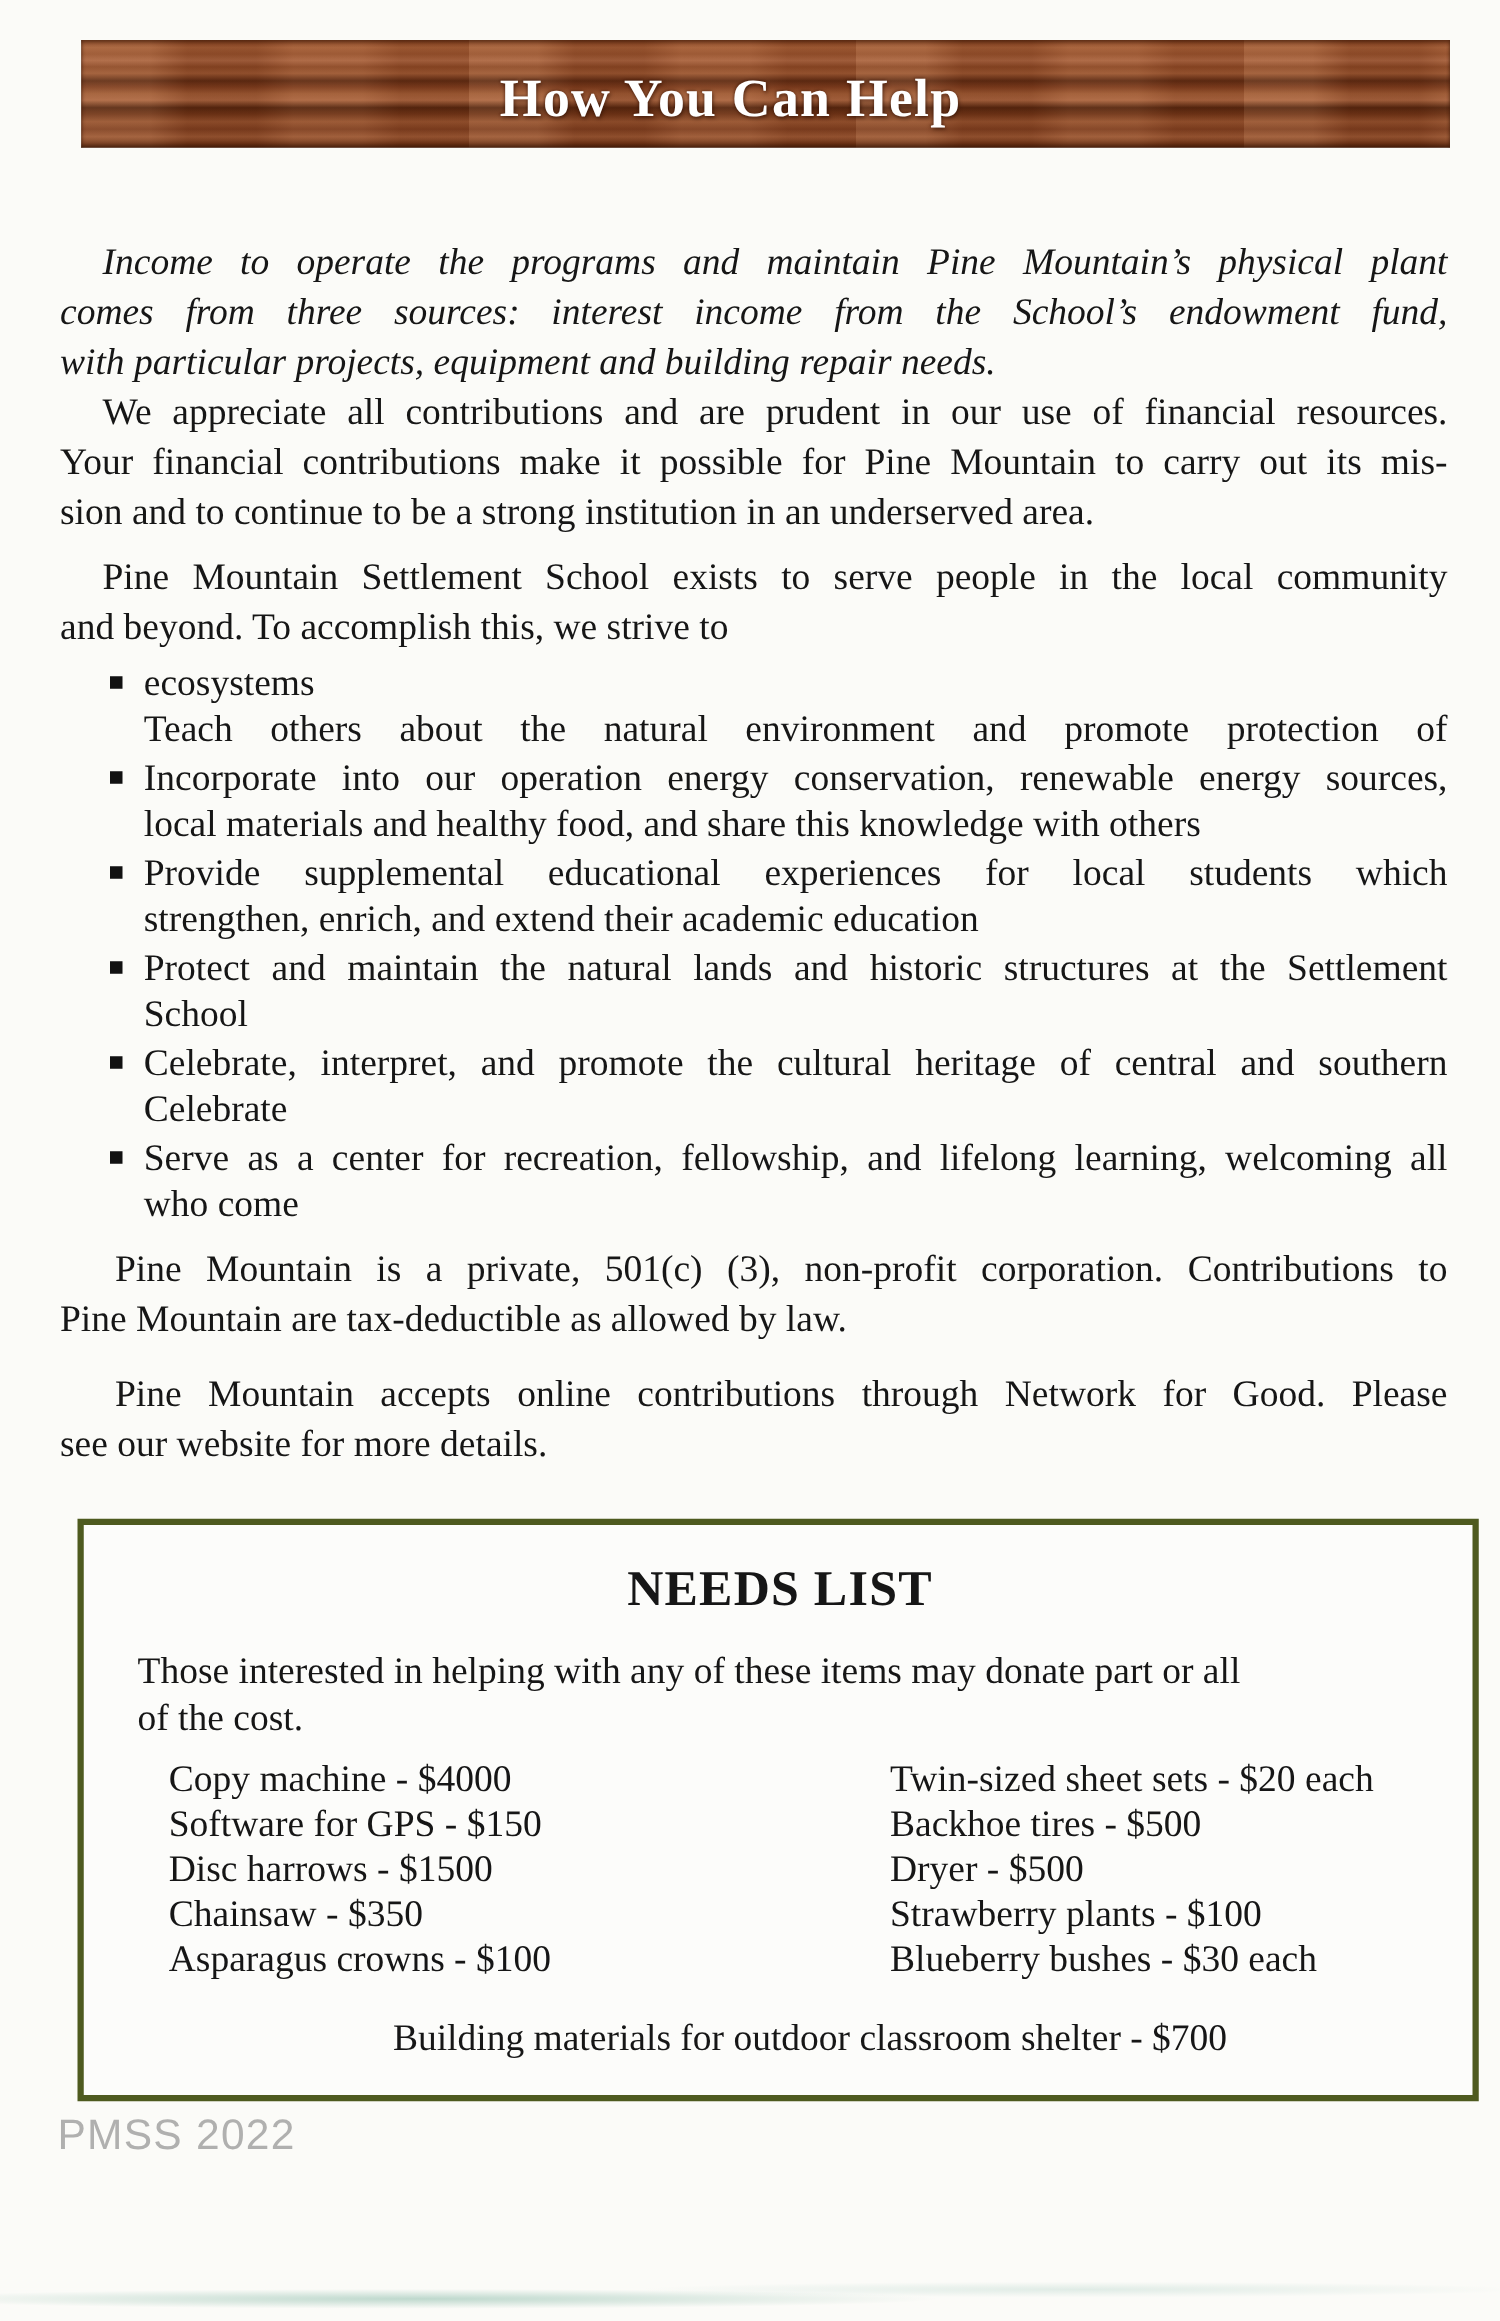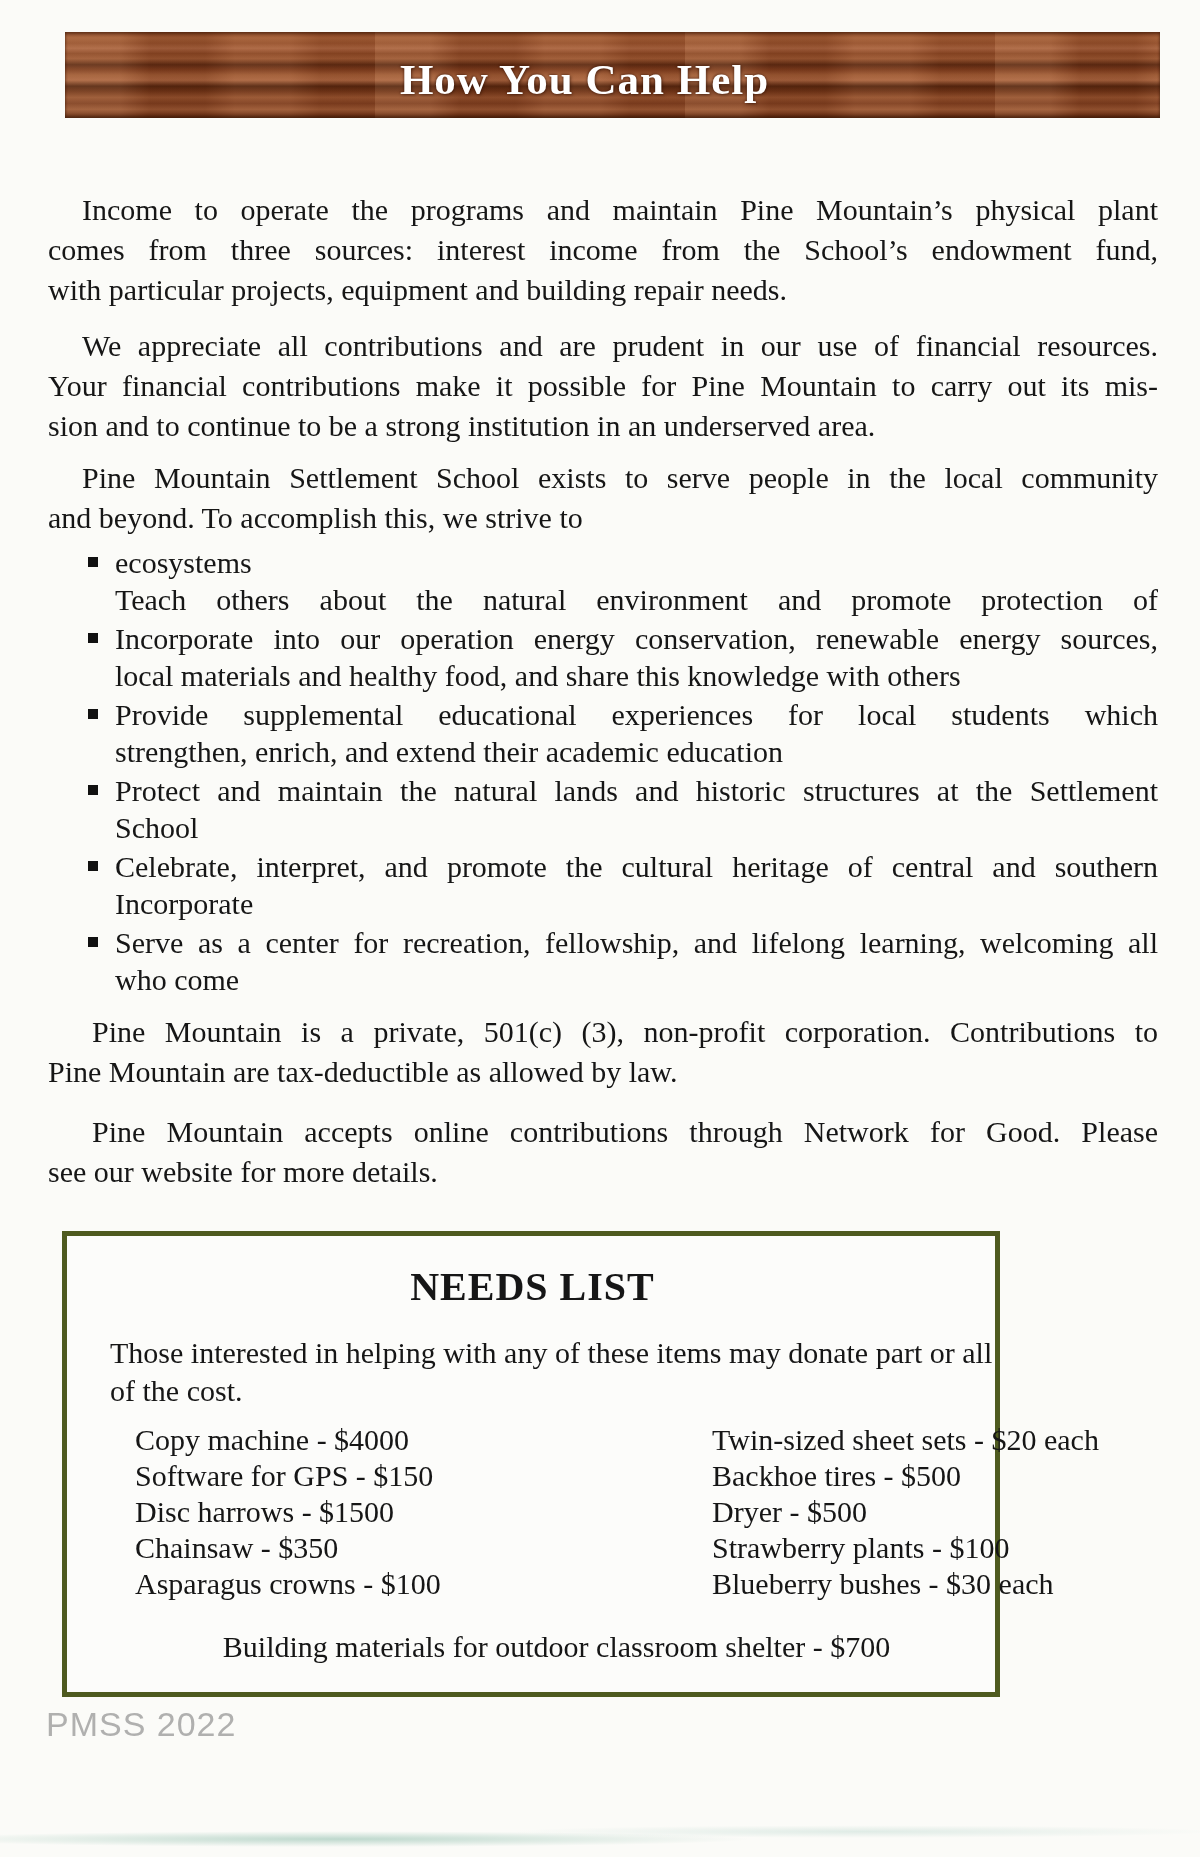--- a/index.html
+++ b/index.html
@@ -37,38 +37,38 @@
   .content { margin:72px 42px 0 48px; width:1110px; font-size:30px; }
   .jline {
     white-space:nowrap;
     text-align:justify; text-align-last:justify;
   }
   .jline-last { text-align-last:left; }
   .plain .jline { text-align:left; text-align-last:left; }
   .para { line-height:40px; }
   .indent-sm .jline:first-child { text-indent:34px; }
   .indent-md .jline:first-child { text-indent:44px; }
-  .p1 { margin-bottom:16px; }
+  .p1 { margin-bottom:0;font-style:italic; }
   .p2 { margin-bottom:12px; }
   .p3 { margin-bottom:6px; }
   .bullet-list { margin:0 0 14px 0; }
   .bullet-item {
     display:grid; grid-template-columns:27px 1fr;
     padding-left:40px; margin-bottom:2px;
   }
   .bullet-marker {
     width:10px; height:10px; background:#111; margin-top:13px;
   }
   .bullet-text { line-height:37px; }
   .p4 { margin-bottom:20px; }
   .p5 { margin-bottom:0; }
   
   .needs-box {
     box-sizing:border-box;
-    margin:39px 0 0 62px; width:938px; height:466px;
+    margin:39px 0 0 62px; width:1121px; height:466px;
     border:5px solid var(--box-border,#4e5a1f);
     background:#fcfcfa;
     padding:28px 40px 0 43px;
   }
   .needs-title {
     text-align:center; font-size:40px; font-weight:bold;
     line-height:46px; letter-spacing:1px;
   }
   .needs-intro { margin-top:24px; font-size:30px; line-height:38px; }
   .needs-columns {
@@ -149,21 +149,21 @@
         <span class="bullet-marker"></span>
         <div class="bullet-text">
             <div class="jline">Protect and maintain the natural lands and historic structures at the Settlement</div>
             <div class="jline jline-last">School</div>
           </div>
       </div>
       <div class="bullet-item">
         <span class="bullet-marker"></span>
         <div class="bullet-text">
             <div class="jline">Celebrate, interpret, and promote the cultural heritage of central and southern</div>
-            <div class="jline jline-last">Incorporate</div>
+            <div class="jline jline-last">Celebrate</div>
           </div>
       </div>
       <div class="bullet-item">
         <span class="bullet-marker"></span>
         <div class="bullet-text">
             <div class="jline">Serve as a center for recreation, fellowship, and lifelong learning, welcoming all</div>
             <div class="jline jline-last">who come</div>
           </div>
       </div>
     </div>

